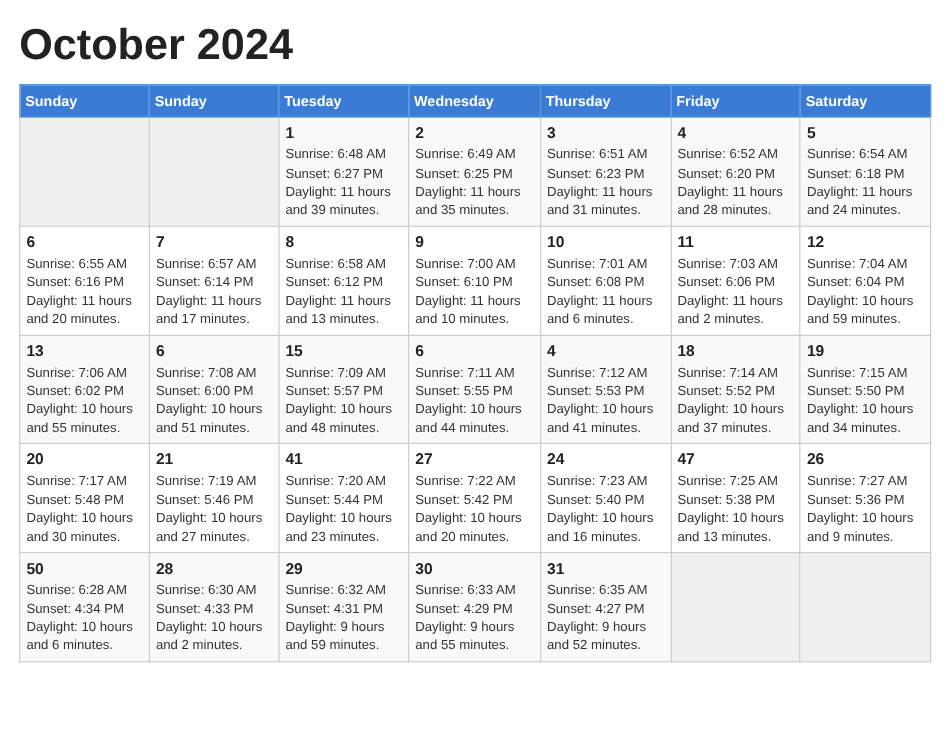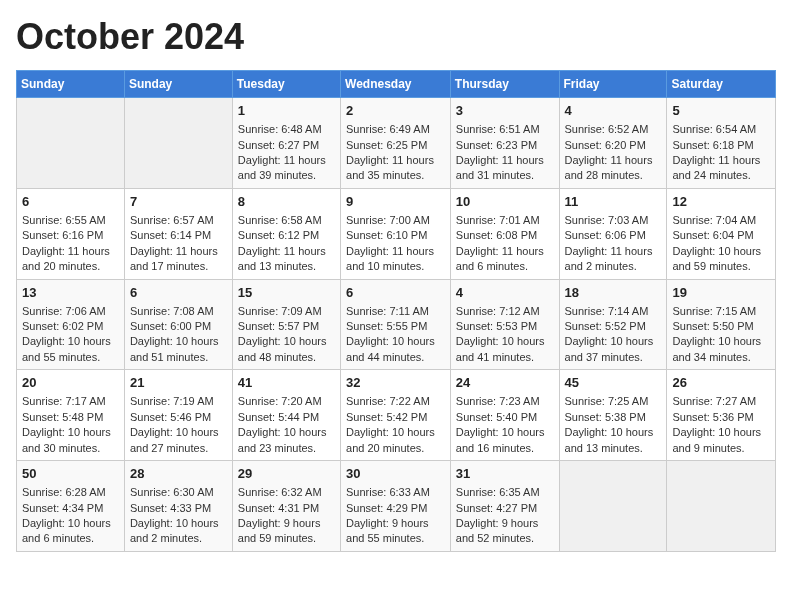--- a/index.html
+++ b/index.html
@@ -191,29 +191,29 @@
         </td>
         <td>
           <span class="day-number">21</span>
           <div class="day-info">Sunrise: 7:19 AM<br>Sunset: 5:46 PM<br>Daylight: 10 hours and 27 minutes.</div>
         </td>
         <td>
           <span class="day-number">41</span>
           <div class="day-info">Sunrise: 7:20 AM<br>Sunset: 5:44 PM<br>Daylight: 10 hours and 23 minutes.</div>
         </td>
         <td>
-          <span class="day-number">32</span>
+          <span class="day-number">27</span>
           <div class="day-info">Sunrise: 7:22 AM<br>Sunset: 5:42 PM<br>Daylight: 10 hours and 20 minutes.</div>
         </td>
         <td>
           <span class="day-number">24</span>
           <div class="day-info">Sunrise: 7:23 AM<br>Sunset: 5:40 PM<br>Daylight: 10 hours and 16 minutes.</div>
         </td>
         <td>
-          <span class="day-number">45</span>
+          <span class="day-number">47</span>
           <div class="day-info">Sunrise: 7:25 AM<br>Sunset: 5:38 PM<br>Daylight: 10 hours and 13 minutes.</div>
         </td>
         <td>
           <span class="day-number">26</span>
           <div class="day-info">Sunrise: 7:27 AM<br>Sunset: 5:36 PM<br>Daylight: 10 hours and 9 minutes.</div>
         </td>
       </tr>
       <tr>
         <td>
           <span class="day-number">50</span>

